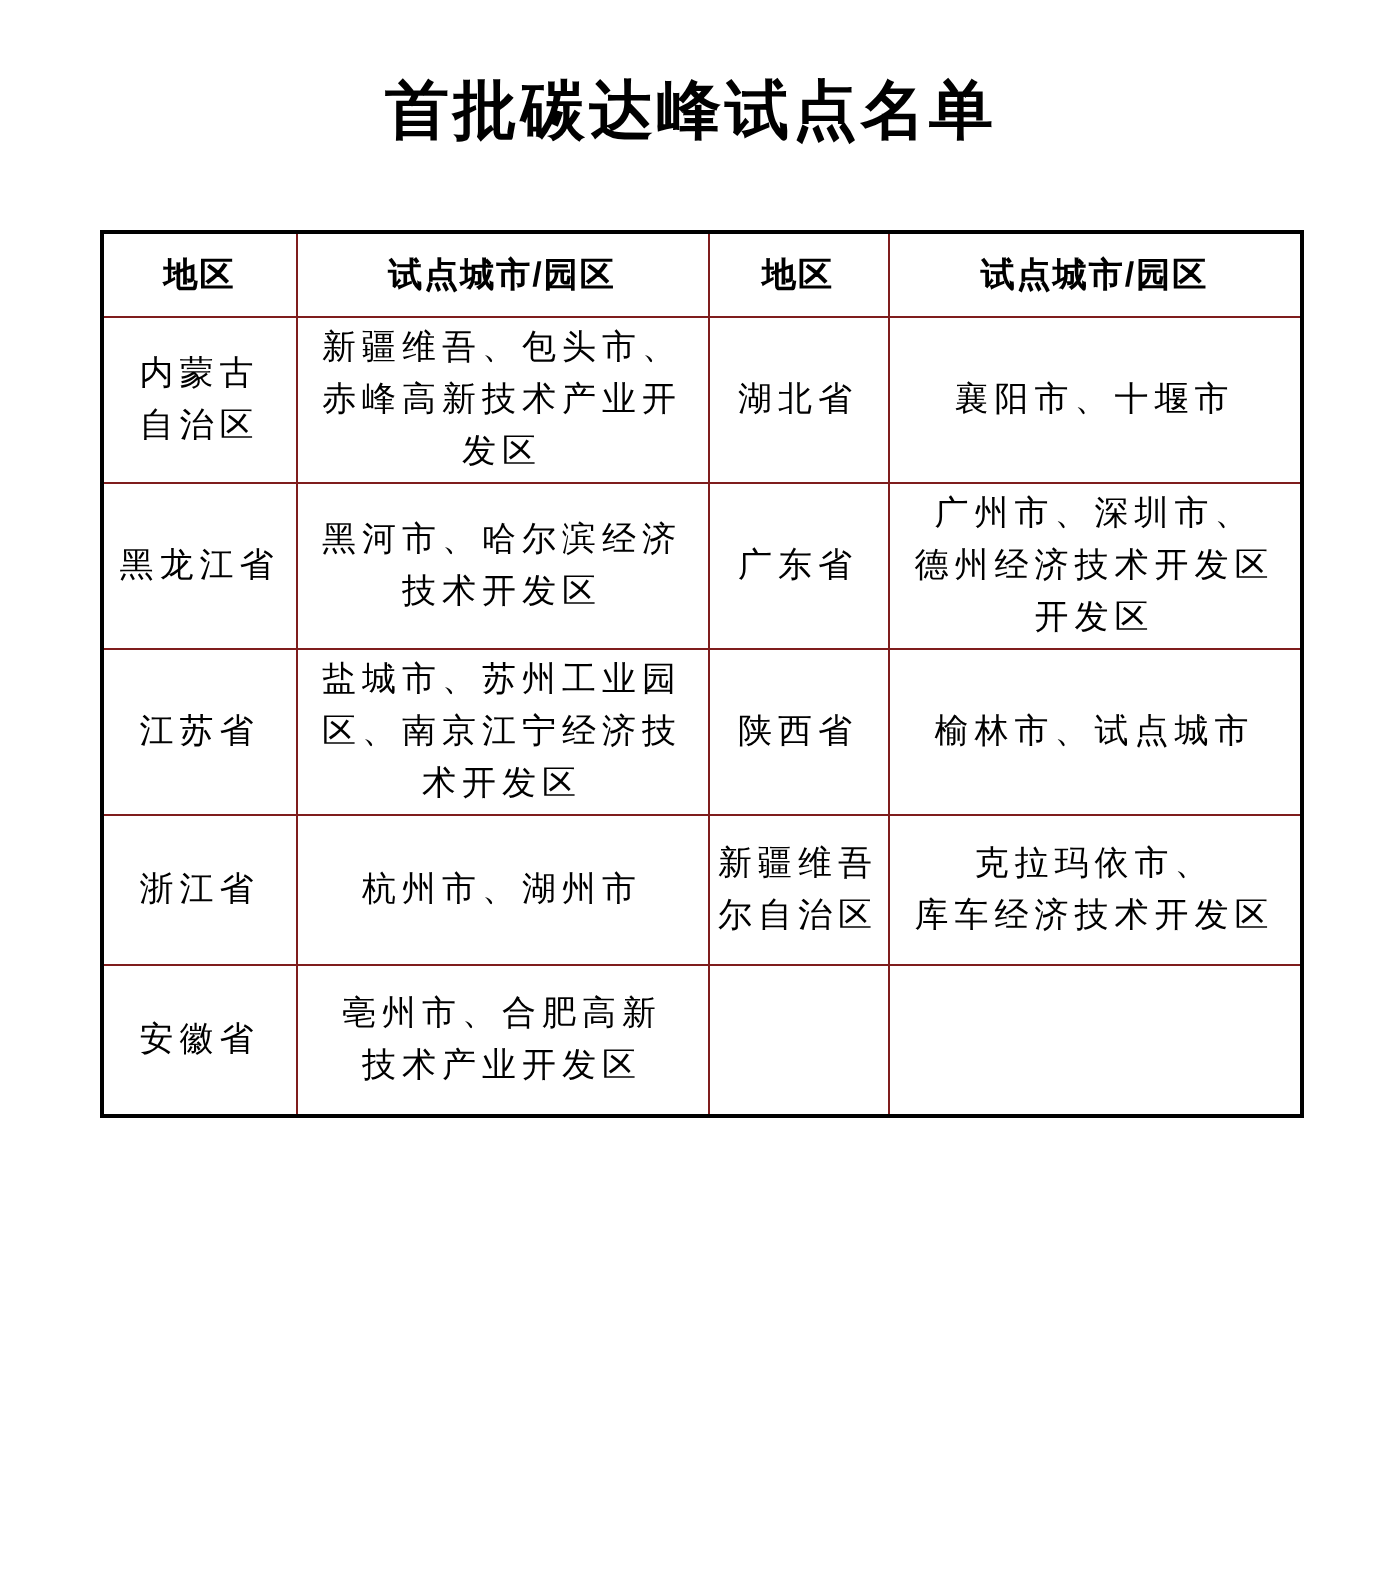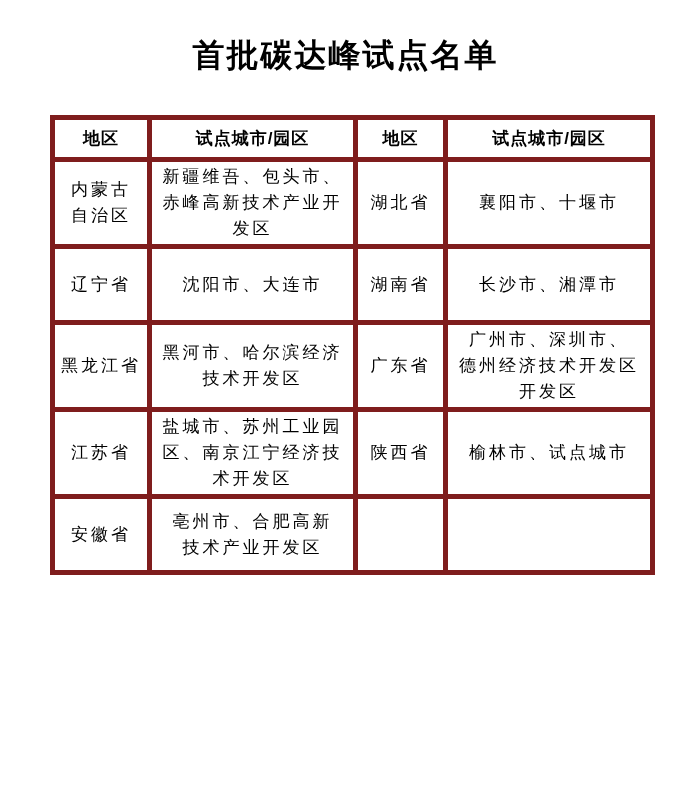--- a/index.html
+++ b/index.html
@@ -37,21 +37,21 @@
     border-collapse: collapse;
     table-layout: fixed;
     border: 2px solid #000000;
     background: #ffffff;
   }
   .pilot-table col.c1 { width: 97px; }
   .pilot-table col.c2 { width: 206px; }
   .pilot-table col.c3 { width: 90px; }
   .pilot-table col.c4 { width: 207px; }
   .pilot-table th, .pilot-table td {
-    border: 5px solid #7f1d1d;
+    border: 1px solid #7f1d1d;
     text-align: center;
     vertical-align: middle;
     padding: 2px 4px;
     color: #000000;
     overflow: hidden;
   }
   .pilot-table th {
     font-family: "Liberation Sans", "DejaVu Sans", sans-serif;
     font-weight: bold;
     font-size: 17px;
@@ -101,46 +101,48 @@
       <tr class="h-r3">
         <td>内蒙古
 自治区</td>
         <td>新疆维吾、包头市、
 赤峰高新技术产业开
 发区</td>
         <td>湖北省</td>
         <td>襄阳市、十堰市</td>
       </tr>
 
-      <tr class="h-r4">
-        <td>辽宁省</td>
-        <td>沈阳市、大连市</td>
-        <td>湖南省</td>
-        <td>长沙市、湘潭市</td>
-      </tr>
 
       <tr class="h-r5">
         <td>黑龙江省</td>
         <td>黑河市、哈尔滨经济
 技术开发区</td>
         <td>广东省</td>
         <td>广州市、深圳市、
 德州经济技术开发区
 开发区</td>
       </tr>
 
       <tr class="h-r6">
         <td>江苏省</td>
         <td>盐城市、苏州工业园
 区、南京江宁经济技
 术开发区</td>
         <td>陕西省</td>
         <td>榆林市、试点城市</td>
       </tr>
 
+      <tr class="h-r7">
+        <td>浙江省</td>
+        <td>杭州市、湖州市</td>
+        <td>新疆维吾
+尔自治区</td>
+        <td>克拉玛依市、
+库车经济技术开发区</td>
+      </tr>
 
       <tr class="h-r8">
         <td>安徽省</td>
         <td>亳州市、合肥高新
 技术产业开发区</td>
         <td></td>
         <td></td>
       </tr>
     </tbody>
   </table>

